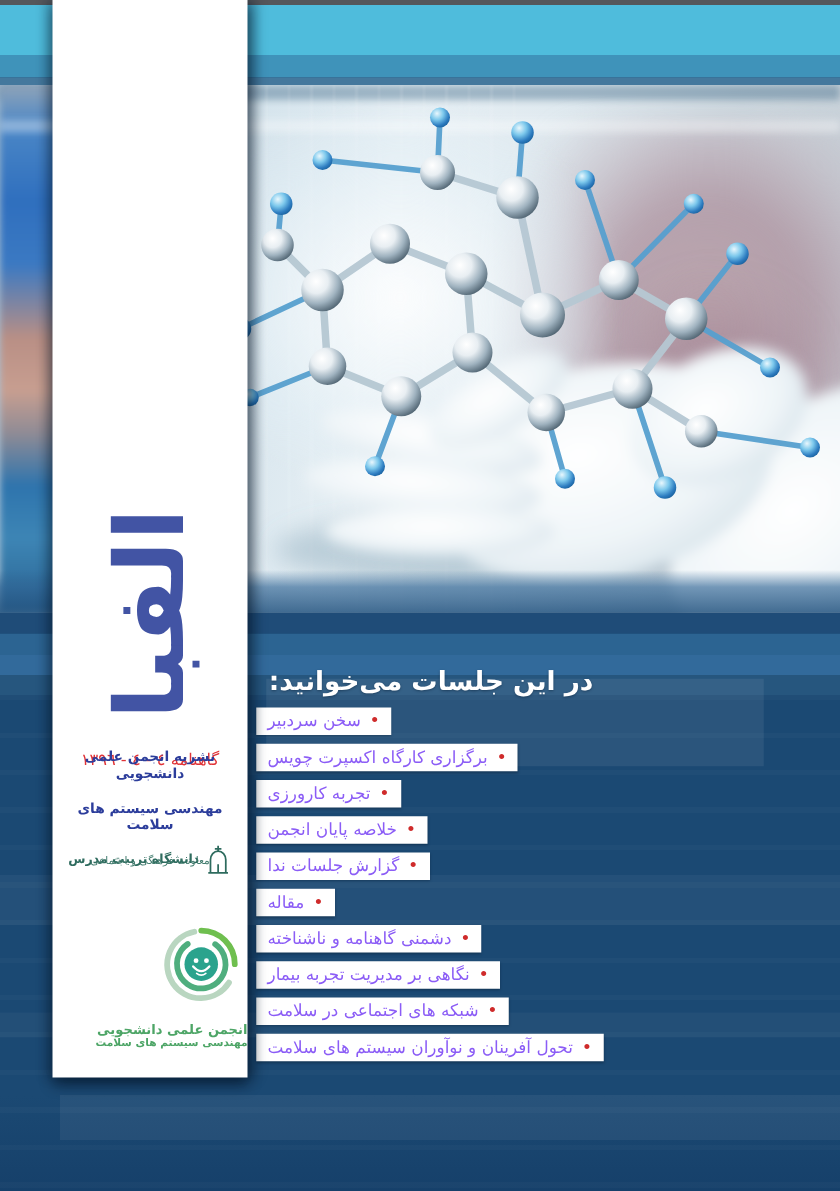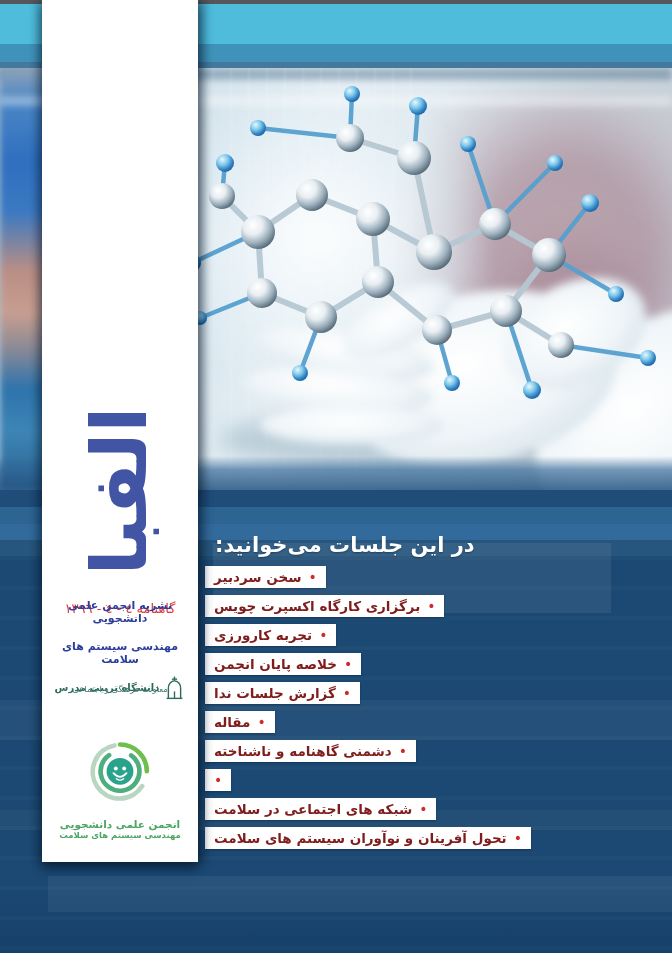--- a/index.html
+++ b/index.html
@@ -56,32 +56,32 @@
   .issue{ position:absolute; top:601px; width:100%; text-align:center; direction:rtl;
           font-size:13px; font-weight:400; color:#e03236; }
   .subtl{ position:absolute; width:100%; text-align:center; direction:rtl;
           font-size:11px; font-weight:700; color:#2c3d9b; }
   .sub1{ top:599px; } .sub2{ top:640px; }
   .univ{ position:absolute; top:664px; width:100%; height:46px; display:flex; direction:rtl;
           align-items:center; justify-content:center; gap:5px; }
   .univ-name{ font-size:10px; font-weight:700; color:#2e6b5e; direction:rtl; }
   .univ-dept{ position:absolute; top:684px; width:100%; text-align:center; direction:rtl;
           font-size:8.5px; color:#3f7a6c; }
-  .assoc{ position:absolute; top:738px; width:100%; text-align:center; }
+  .assoc{ position:absolute; top:738px; width:100%; text-align:right; }
   .assoc-l1{ display:block; margin-top:2px; direction:rtl; font-size:10.5px; font-weight:700; color:#4da566; }
   .assoc-l2{ display:block; direction:rtl; font-size:8.5px; font-weight:700; color:#4da566; }
 
   
   .toc{ position:absolute; left:205px; top:533px; z-index:3; display:flex; flex-direction:column; align-items:flex-start; }
   .toc-title{ direction:rtl; color:#ffffff; font-size:21px; font-weight:700; margin:0 0 9px 10px;
           text-shadow:0 1px 2px rgba(0,20,40,.4); }
   .toc-item{ display:flex; direction:rtl; align-items:center; gap:7px; background:#ffffff;
           min-height:22px; padding:2px 9px; margin-bottom:7px; box-shadow:0 1px 2px rgba(0,15,30,.35); }
   .toc-item .dot{ color:#cf2b2b; font-size:14px; line-height:1; }
-  .toc-item .lbl{ color:#7f1d1d; font-size:13.5px; font-weight:700; white-space:nowrap; }
+  .toc-item .lbl{ color:#8b5cf6; font-size:13.5px; font-weight:400; white-space:nowrap; }
 </style>
 </head>
 <body>
 
 <div class="cover">
 
   <div class="bar-top"></div>
   <div class="band-cyan"></div>
   <div class="band-mid1"></div>
   <div class="band-mid2"></div>
@@ -283,20 +283,21 @@
     <div class="toc-item">
       <span class="dot">•</span>
       <span class="lbl">مقاله</span>
     </div>
     <div class="toc-item">
       <span class="dot">•</span>
       <span class="lbl">دشمنی گاهنامه و ناشناخته</span>
     </div>
     <div class="toc-item">
       <span class="dot">•</span>
+      <span class="lbl">نگاهی بر مدیریت تجربه بیمار</span>
     </div>
     <div class="toc-item">
       <span class="dot">•</span>
       <span class="lbl">شبکه های اجتماعی در سلامت</span>
     </div>
     <div class="toc-item">
       <span class="dot">•</span>
       <span class="lbl">تحول آفرینان و نوآوران سیستم های سلامت</span>
     </div>
   </div>

